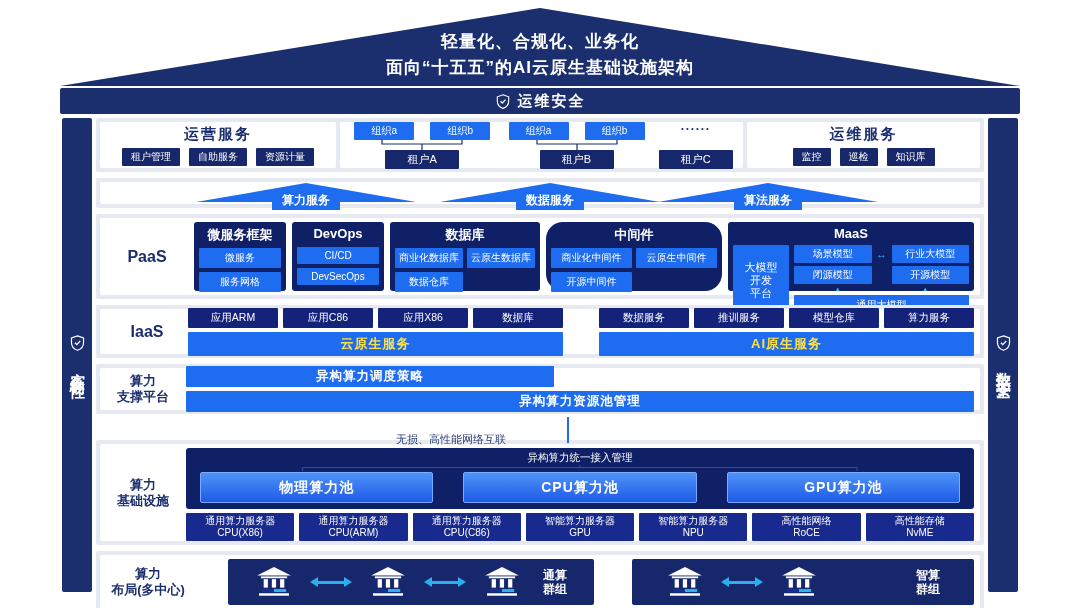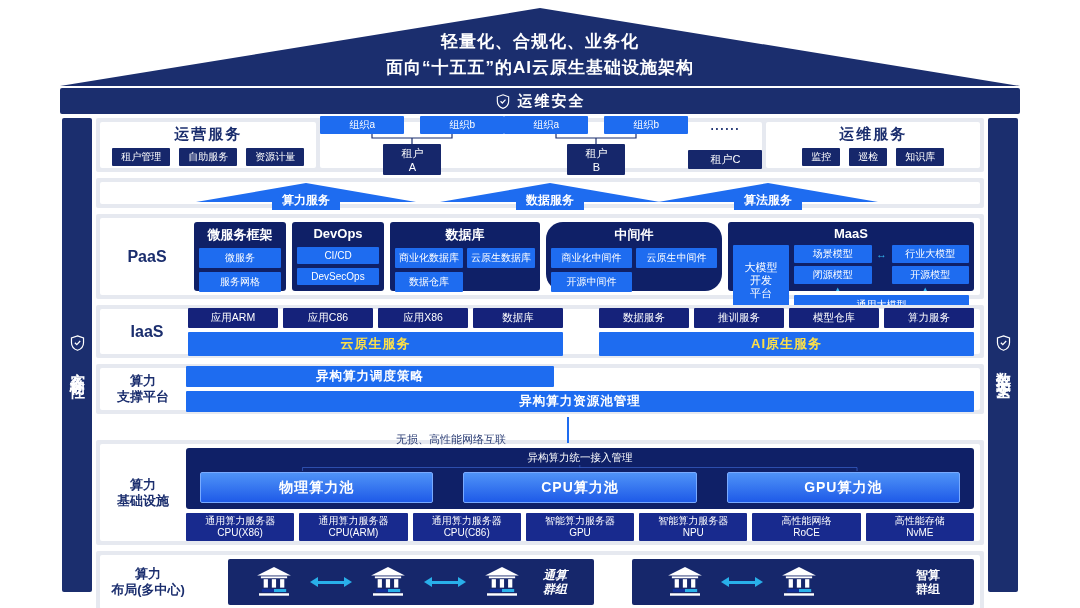--- a/index.html
+++ b/index.html
@@ -34,23 +34,23 @@
   
   .rowA { height:54px; }
   .svc { width:236px; display:flex; flex-direction:column; align-items:center; justify-content:center; gap:4px; }
   .svc .t { font-size:15px; font-weight:bold; color:#1b2e6e; letter-spacing:2px; }
   .svc .chips { display:flex; gap:9px; }
   .chip-n { background:#16276b; color:#fff; font-size:10px; padding:2px 9px; border-radius:1px; text-align:center; }
   .chip-b { background:#1e6cf0; color:#fff; font-size:10px; padding:2px 8px; border-radius:1px; text-align:center; }
   .tenantbox { flex:1; display:flex; align-items:center; justify-content:space-evenly; }
   .tree { display:flex; flex-direction:column; align-items:center; }
   .tree .orgs { display:flex; gap:16px; }
-  .tree .orgs .chip-b { width:84px; padding:2px 0; }
+  .tree .orgs .chip-b { width:60px; padding:2px 0; }
   .tree svg { display:block; }
-  .tree .chip-n { width:58px; padding:2px 16px; font-size:11px; }
+  .tree .chip-n { width:74px; padding:2px 4px; font-size:11px; }
   .tcol { display:flex; flex-direction:column; align-items:center; }
   .dots { color:#1b2e6e; font-size:12px; font-weight:bold; height:18px; line-height:14px; letter-spacing:1px; }
   .tcol .chip-n { width:74px; padding:2px 0; font-size:11px; margin-top:10px; }
 
   
   .rowB { height:30px; }
   .arrstrip { flex:1; position:relative; }
   .uparrow { position:absolute; top:1px; width:220px; height:27px; }
   .uparrow .tri { position:absolute; left:0; top:0; width:220px; height:19px; background:#1e6cf0;
                   clip-path:polygon(50% 0,100% 100%,0 100%); }
@@ -118,21 +118,21 @@
           color:#fff; font-size:14px; font-weight:bold; letter-spacing:1px; }
   .servers { display:flex; gap:5px; }
   .srv { flex:1; background:#182a8e; border-radius:1px; color:#fff; text-align:center; padding:2px 0; }
   .srv div { font-size:10px; line-height:12px; }
 
   
   .rowG { height:62px; }
   .rowG .wbox { flex:1; display:flex; padding:4px 6px; gap:38px; align-items:center; }
   .rowG .rlabel { width:84px; font-size:13px; line-height:16px; }
   .cluster { background:#16276b; border-radius:2px; height:46px; display:flex; align-items:center; justify-content:center; gap:12px; padding:0 14px; }
-  .c1 { width:366px;font-style:italic; } .c2 { flex:1; }
+  .c1 { width:366px; } .c2 { flex:1; }
   .clabel { color:#fff; font-size:12px; font-weight:bold; line-height:14px; text-align:center; margin-left:10px; }
   .darr { display:flex; align-items:center; }
   .darr::before { content:""; border:5px solid transparent; border-right:8px solid #29b0ea; }
   .darr .ln { width:26px; height:3px; background:#29b0ea; }
   .darr::after { content:""; border:5px solid transparent; border-left:8px solid #29b0ea; }
 </style>
 </head>
 <body>
 
 <div class="canvas">

